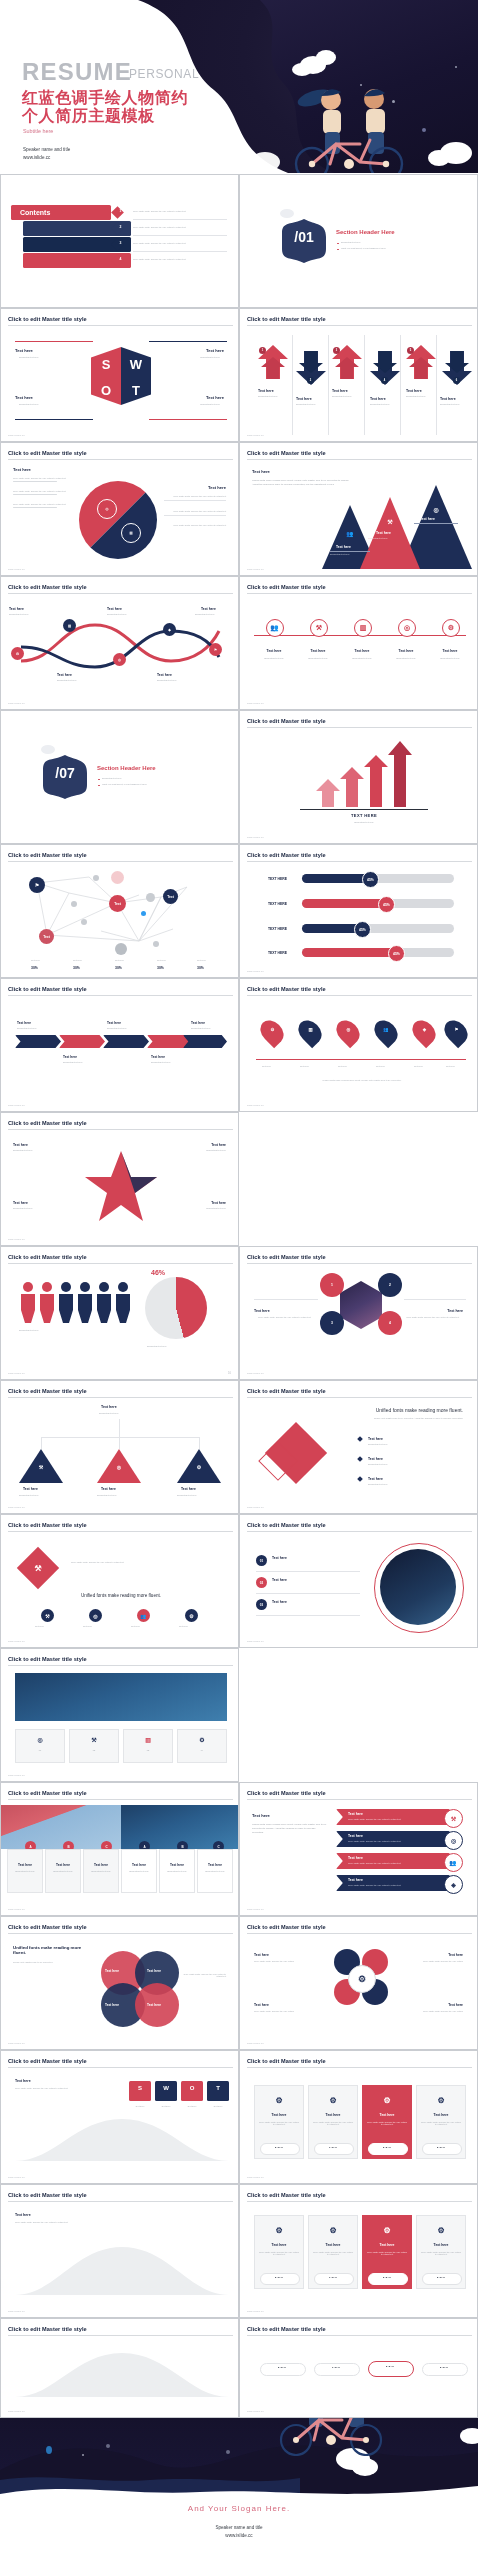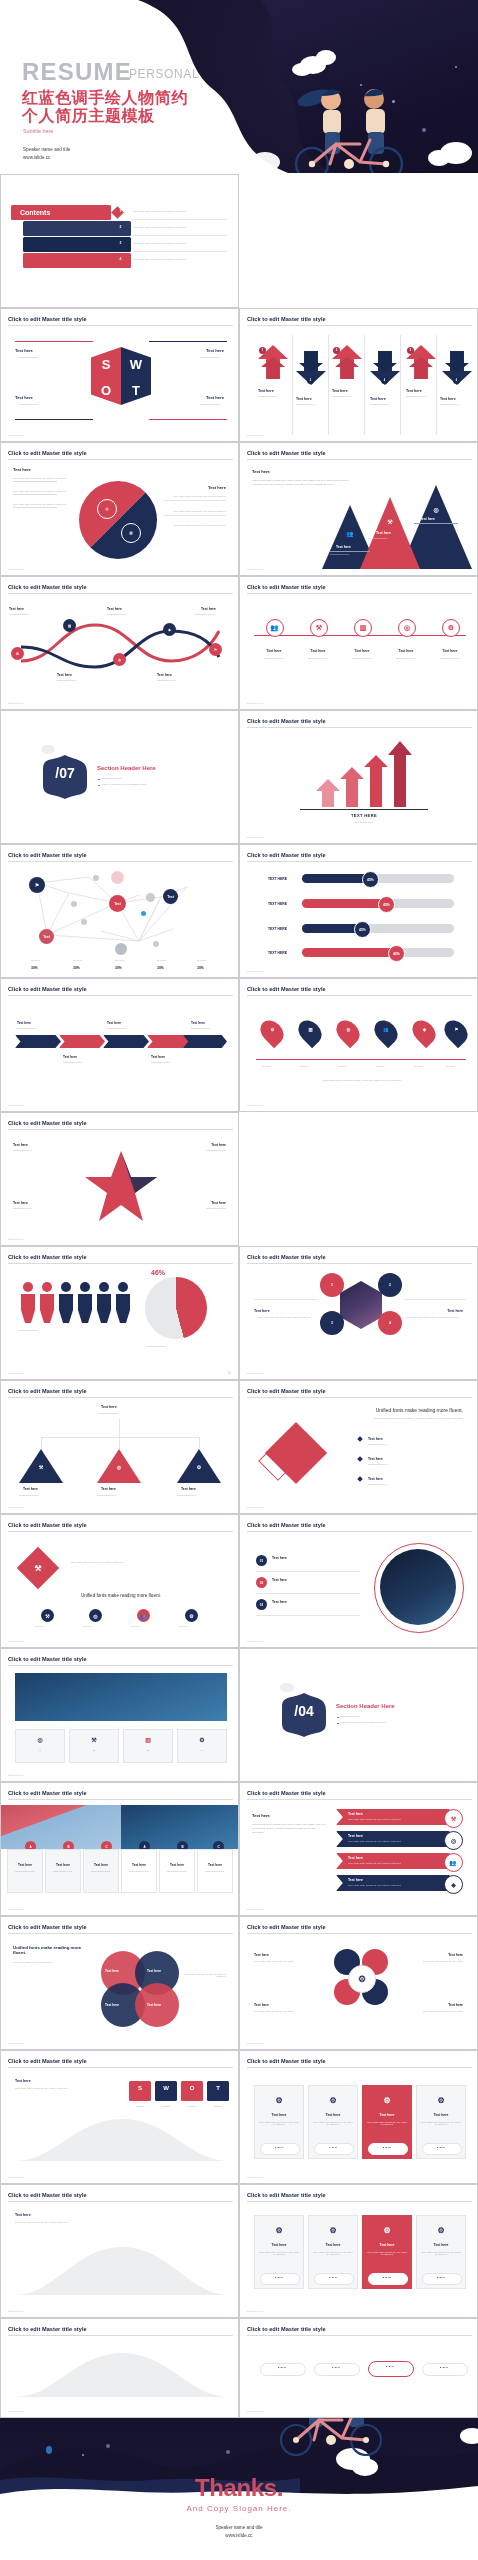--- a/index.html
+++ b/index.html
@@ -134,20 +134,30 @@
     <div style="position:absolute;left:115px;top:82px;width:9px;text-align:center;font-size:3.4px;font-weight:bold;color:#fff;">4</div>
     <div class="tiny" style="position:absolute;left:132px;top:35px;width:94px;">Copy paste fonts. Choose the only option to retain text</div>
     <div class="tiny" style="position:absolute;left:132px;top:51px;width:94px;">Copy paste fonts. Choose the only option to retain text</div>
     <div class="tiny" style="position:absolute;left:132px;top:67px;width:94px;">Copy paste fonts. Choose the only option to retain text</div>
     <div class="tiny" style="position:absolute;left:132px;top:83px;width:94px;">Copy paste fonts. Choose the only option to retain text</div>
     <div class="ln" style="left:132px;top:44px;width:94px;"></div>
     <div class="ln" style="left:132px;top:60px;width:94px;"></div>
     <div class="ln" style="left:132px;top:76px;width:94px;"></div>
   </div>
 
+  <div class="slide grid-slide" style="left:239px;top:174px;width:239px;height:134px;">
+    <div class="swoosh" style="left:42px;top:44px;width:44px;height:44px;background:#2b3a64;clip-path:path('M22 0 C 34 6 44 4 44 18 L44 30 C 44 42 34 38 22 44 C 10 38 0 42 0 30 L0 14 C 0 2 10 6 22 0 Z');"></div>
+    <div class="cl" style="left:40px;top:34px;width:14px;height:9px;background:#eceef2;"></div>
+    <div style="position:absolute;left:42px;top:54px;width:44px;text-align:center;font-size:14px;font-weight:bold;color:#fff;">/01</div>
+    <div style="position:absolute;left:96px;top:54px;font-size:6px;font-weight:bold;color:#d24354;">Section Header Here</div>
+    <div class="tiny" style="position:absolute;left:101px;top:66px;">Supporting text here</div>
+    <div class="tiny" style="position:absolute;left:101px;top:72px;">What you want about, reveal transform it open</div>
+    <div class="dot" style="left:97px;top:67.5px;width:1.6px;height:1.6px;background:#d24354;"></div>
+    <div class="dot" style="left:97px;top:73.5px;width:1.6px;height:1.6px;background:#d24354;"></div>
+  </div>
 
   <div class="slide grid-slide" style="left:0;top:308px;width:239px;height:134px;">
     <div class="s-title">Click to edit Master title style</div>
     <div class="s-rule" style="width:225px;"></div>
     <div class="hex" style="left:90px;top:38px;width:30px;height:58px;background:#d24354;clip-path:polygon(100% 0,100% 100%,0 82%,0 18%);"></div>
     <div class="hex" style="left:120px;top:38px;width:30px;height:58px;background:#1d2d56;clip-path:polygon(0 0,100% 18%,100% 82%,0 100%);"></div>
     <div style="position:absolute;left:90px;top:48px;width:30px;text-align:center;font-size:13px;font-weight:bold;color:#fff;">S</div>
     <div style="position:absolute;left:120px;top:48px;width:30px;text-align:center;font-size:13px;font-weight:bold;color:#fff;">W</div>
     <div style="position:absolute;left:90px;top:74px;width:30px;text-align:center;font-size:13px;font-weight:bold;color:#fff;">O</div>
     <div style="position:absolute;left:120px;top:74px;width:30px;text-align:center;font-size:13px;font-weight:bold;color:#fff;">T</div>
@@ -611,30 +621,20 @@
     <div class="circ" style="left:87px;top:84px;width:12px;height:12px;background:transparent;color:#1d2d56;font-size:6px;">⚒</div>
     <div class="circ" style="left:141px;top:84px;width:12px;height:12px;background:transparent;color:#d24354;font-size:6px;">▥</div>
     <div class="circ" style="left:195px;top:84px;width:12px;height:12px;background:transparent;color:#1d2d56;font-size:6px;">⚙</div>
     <div class="tiny" style="position:absolute;left:14px;top:100px;width:50px;text-align:center;"><span>01</span></div>
     <div class="tiny" style="position:absolute;left:68px;top:100px;width:50px;text-align:center;"><span>02</span></div>
     <div class="tiny" style="position:absolute;left:122px;top:100px;width:50px;text-align:center;"><span>03</span></div>
     <div class="tiny" style="position:absolute;left:176px;top:100px;width:50px;text-align:center;"><span>04</span></div>
     <div class="s-foot">www.islide.cc</div>
   </div>
 
-  <div class="slide grid-slide" style="left:239px;top:1648px;width:239px;height:134px;">
-    <div class="swoosh" style="left:42px;top:44px;width:44px;height:44px;background:#2b3a64;clip-path:path('M22 0 C 34 6 44 4 44 18 L44 30 C 44 42 34 38 22 44 C 10 38 0 42 0 30 L0 14 C 0 2 10 6 22 0 Z');"></div>
-    <div class="cl" style="left:40px;top:34px;width:14px;height:9px;background:#eceef2;"></div>
-    <div style="position:absolute;left:42px;top:54px;width:44px;text-align:center;font-size:14px;font-weight:bold;color:#fff;">/04</div>
-    <div style="position:absolute;left:96px;top:54px;font-size:6px;font-weight:bold;color:#d24354;">Section Header Here</div>
-    <div class="tiny" style="position:absolute;left:101px;top:66px;">Supporting text here</div>
-    <div class="tiny" style="position:absolute;left:101px;top:72px;">What you want about, reveal transform it open</div>
-    <div class="dot" style="left:97px;top:67.5px;width:1.6px;height:1.6px;background:#d24354;"></div>
-    <div class="dot" style="left:97px;top:73.5px;width:1.6px;height:1.6px;background:#d24354;"></div>
-  </div>
 
   <div class="slide grid-slide" style="left:0;top:1782px;width:239px;height:134px;">
     <div class="s-title">Click to edit Master title style</div>
     <div class="s-rule" style="width:225px;"></div>
     <div class="imgph photo1" style="left:0;top:22px;width:120px;height:44px;"></div>
     <div class="imgph photo2" style="left:120px;top:22px;width:119px;height:44px;"></div>
     <div class="circ" style="left:24px;top:58px;width:11px;height:11px;background:#d24354;font-size:3px;">A</div>
     <div class="circ" style="left:62px;top:58px;width:11px;height:11px;background:#d24354;font-size:3px;">B</div>
     <div class="circ" style="left:100px;top:58px;width:11px;height:11px;background:#d24354;font-size:3px;">C</div>
     <div class="circ" style="left:138px;top:58px;width:11px;height:11px;background:#1d2d56;font-size:3px;">A</div>
@@ -855,21 +855,20 @@
         <rect x="85" y="26" width="17" height="23" rx="5" fill="#f0dbc2"></rect>
         <rect x="87" y="47" width="15" height="20" rx="4" fill="#2c4a7a"></rect>
         <circle cx="34" cy="80" r="15" fill="none" stroke="#213c6e" stroke-width="2.2"></circle>
         <circle cx="104" cy="80" r="15" fill="none" stroke="#213c6e" stroke-width="2.2"></circle>
         <path d="M34 80 L57 60 L80 78 L104 80 M57 60 L80 60 M57 60 L52 80 M80 78 L90 56" stroke="#e08b8f" stroke-width="3" fill="none" stroke-linecap="round"></path>
         <circle cx="69" cy="80" r="5" fill="#f6e3cf"></circle>
         <circle cx="34" cy="80" r="3" fill="#f6e3cf"></circle>
         <circle cx="104" cy="80" r="3" fill="#f6e3cf"></circle>
       </g>
     </svg>
-    <div class="tks">Thanks.</div>
-    <div class="slg">And Copy Slogan Here.</div>
+    <div class="slg">And Your Slogan Here.</div>
     <div class="spk">
       <div>Speaker name and title</div>
       <div>www.islide.cc</div>
     </div>
   </div>
 
 </div>
 
 </body></html>

